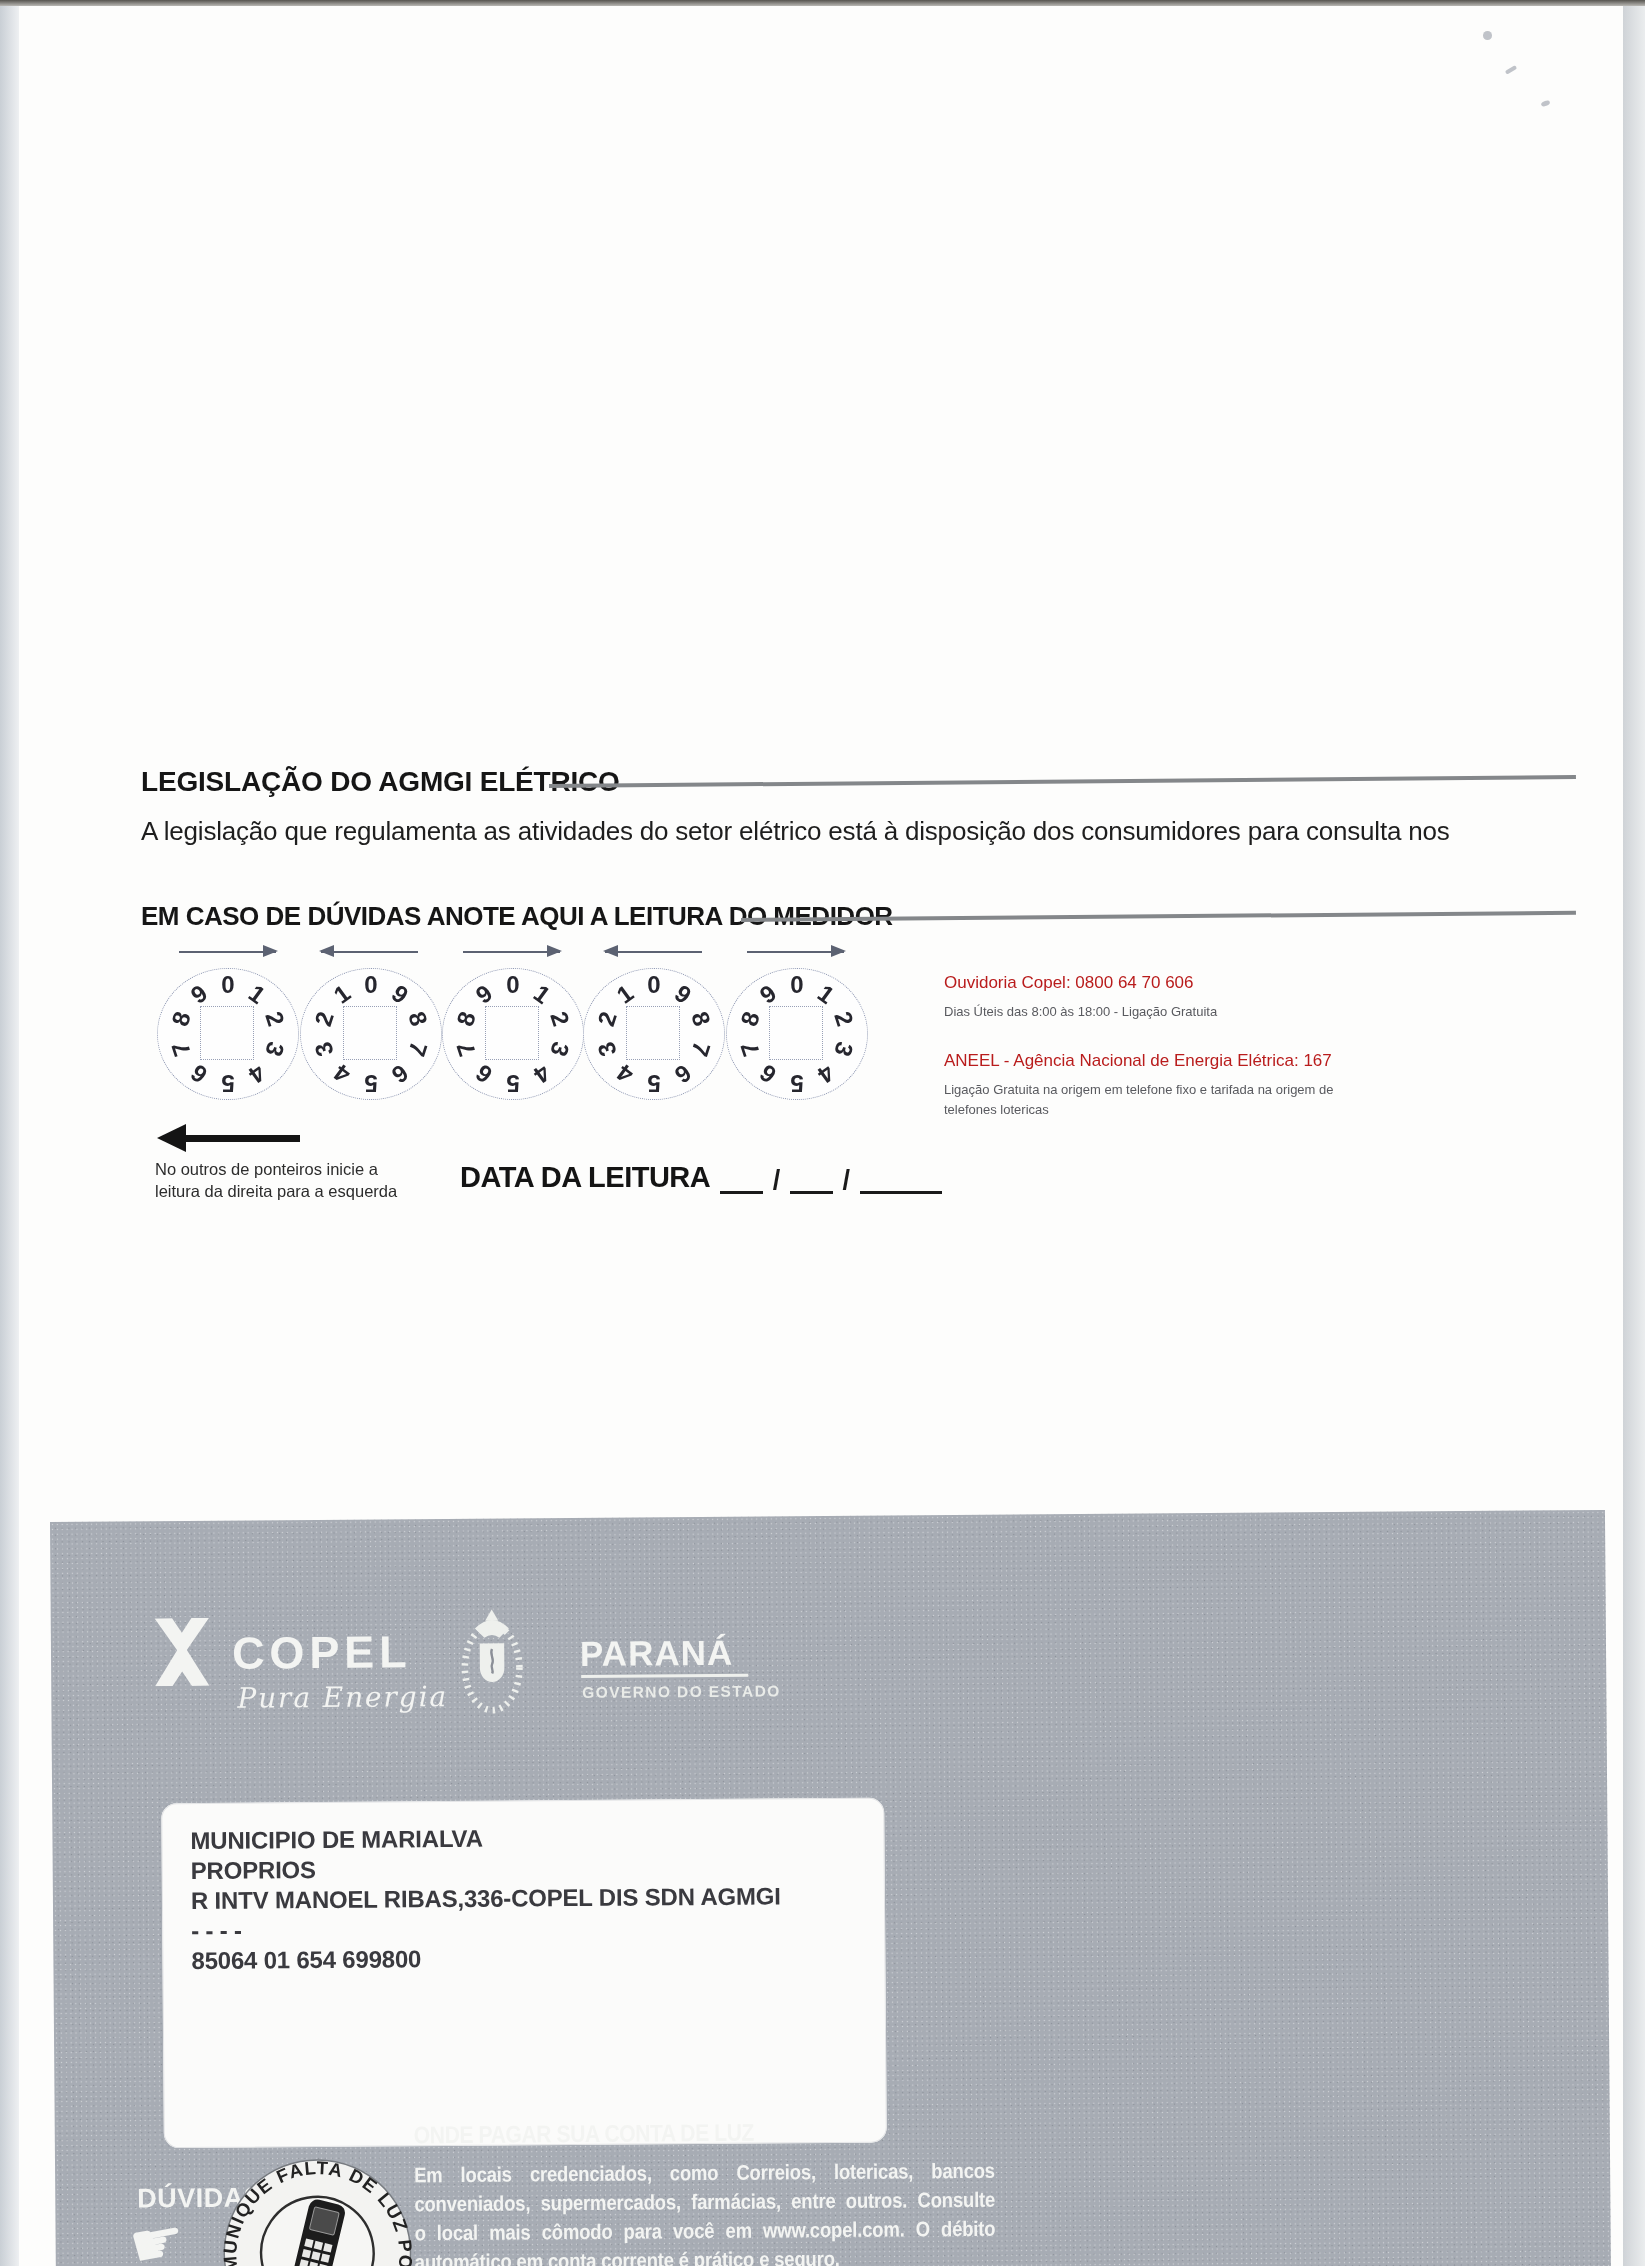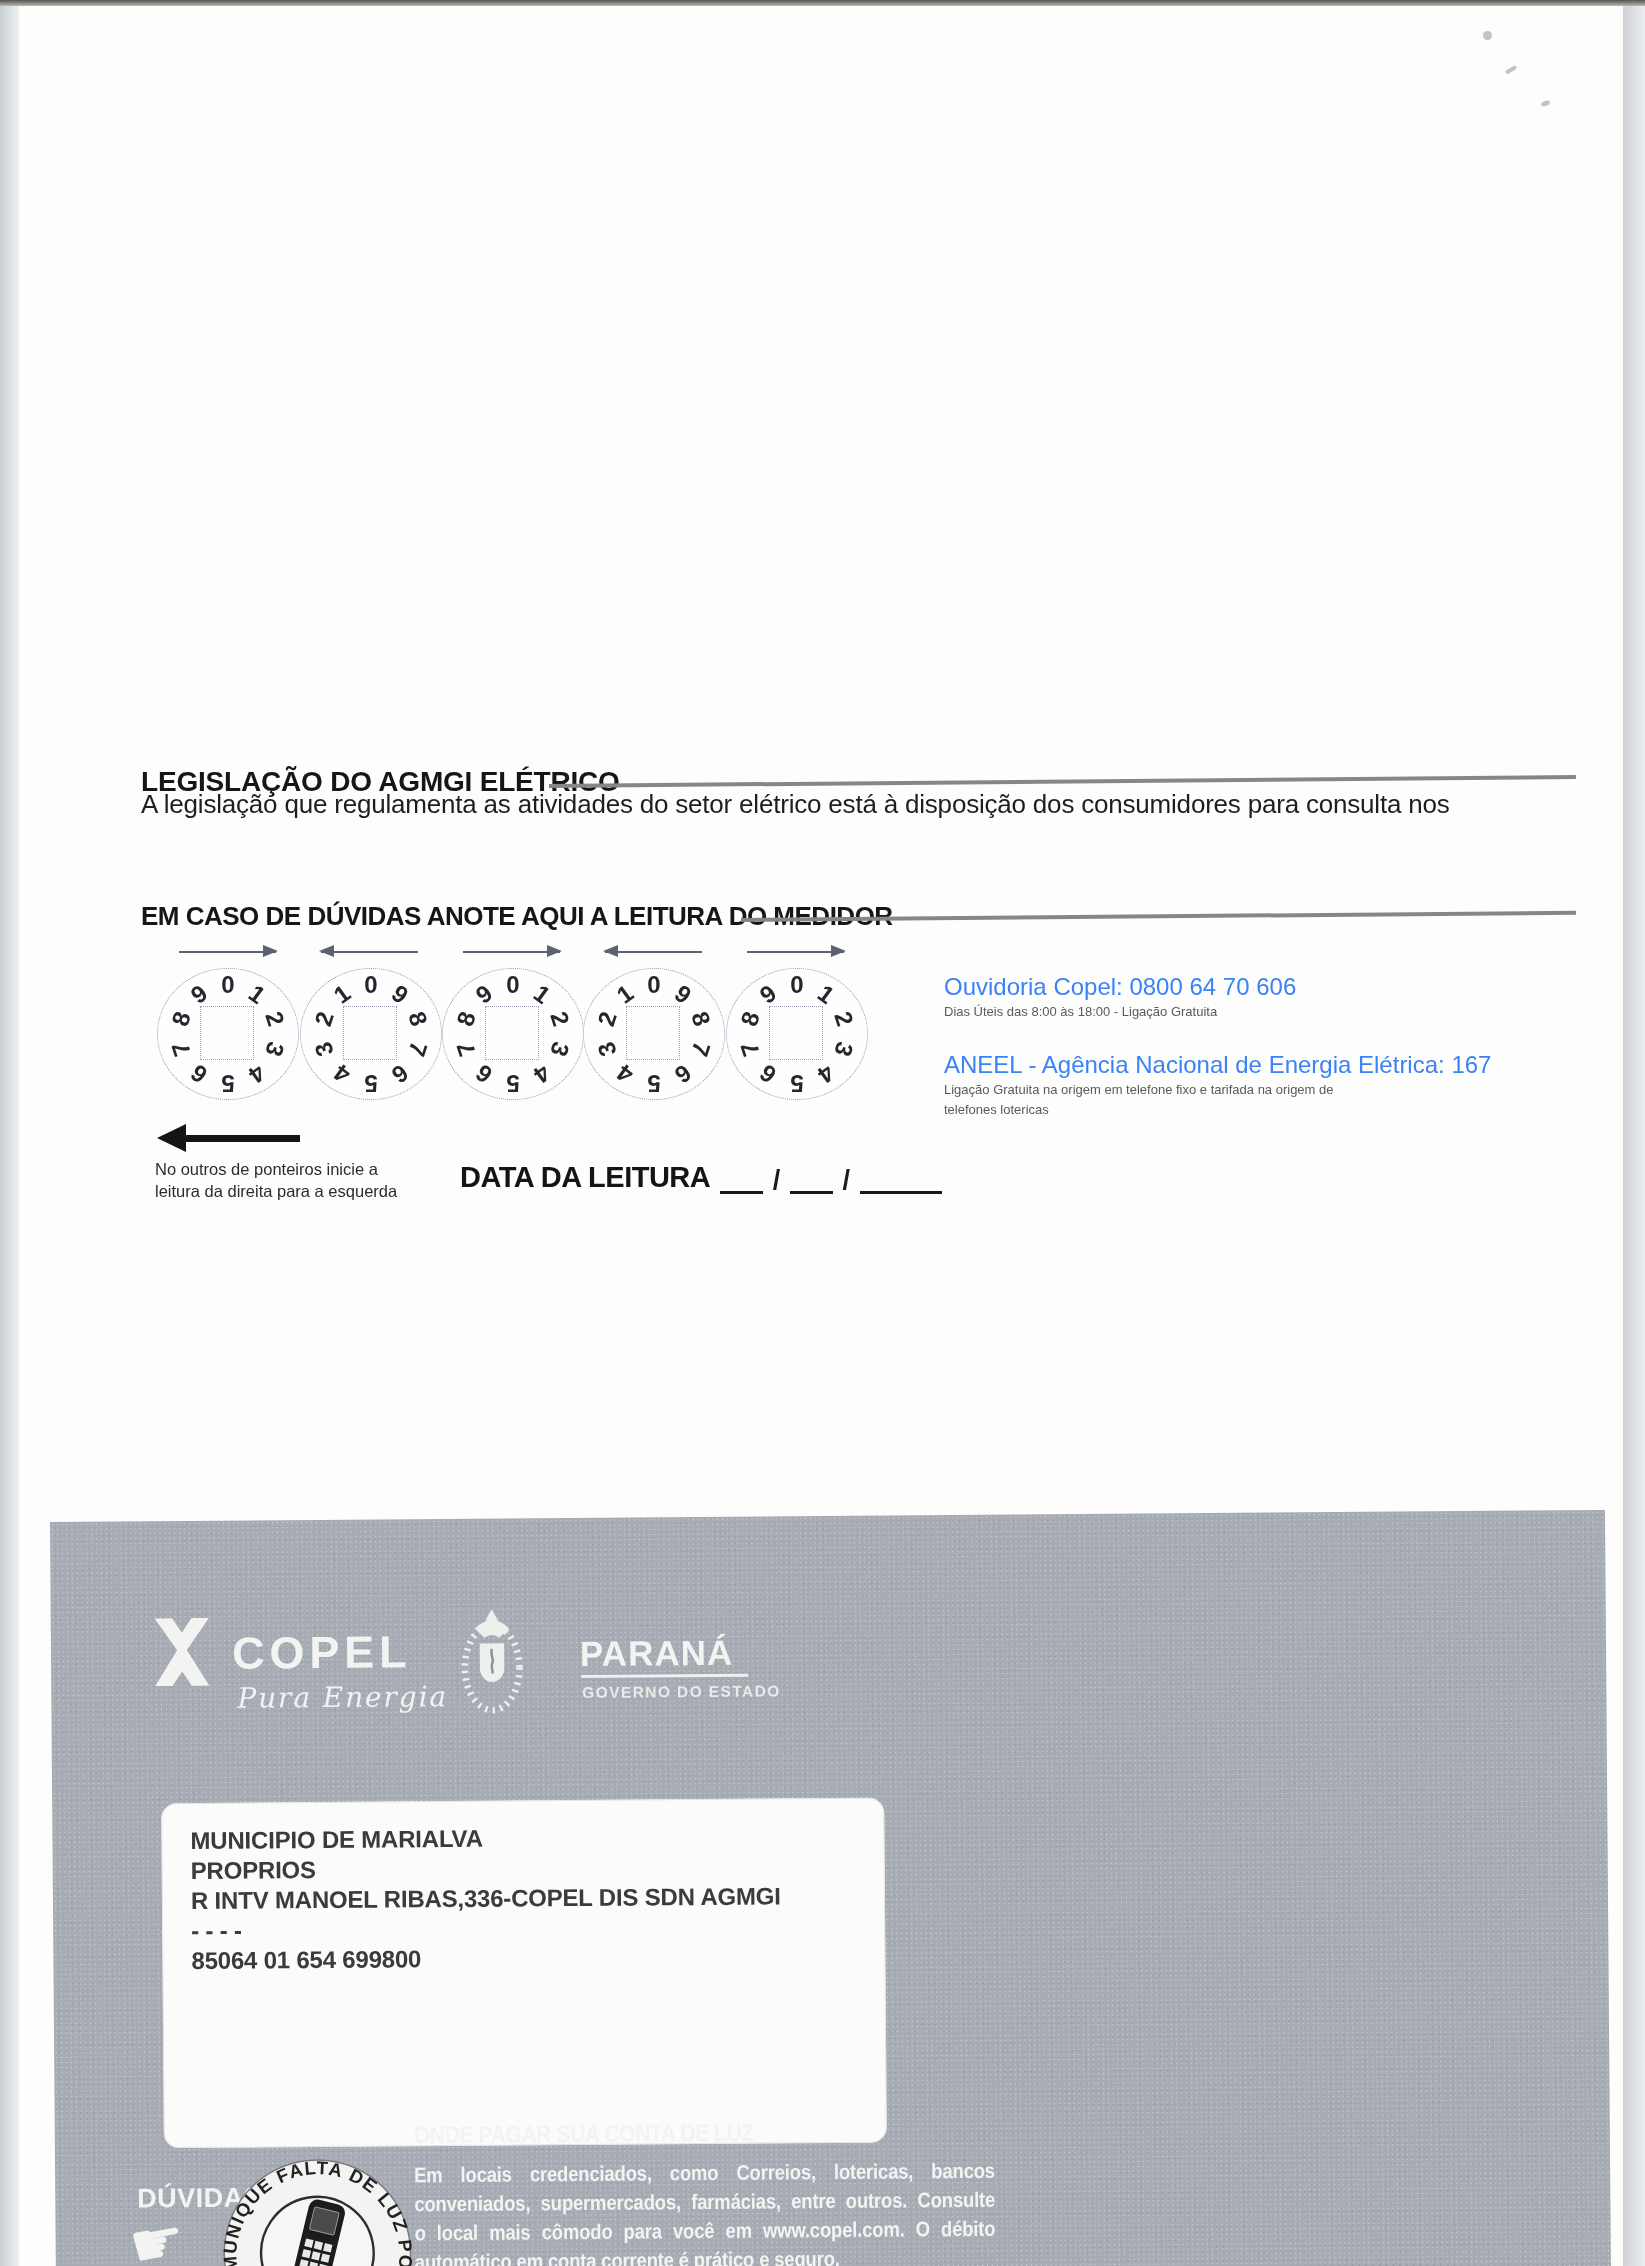--- a/index.html
+++ b/index.html
@@ -36,21 +36,21 @@
   .big-arrow .head{position:absolute;left:0;top:0;width:0;height:0;
     border-right:29px solid #141414;border-top:14.6px solid transparent;border-bottom:14.6px solid transparent;}
 
   .note{font-size:16.5px;line-height:22px;color:#2d2d2d;}
   .date-row{display:flex;align-items:flex-end;gap:9.7px;margin-left:36px;}
   .date-label{font-weight:bold;font-size:29px;color:#141414;letter-spacing:-0.5px;}
   .blank{display:inline-block;border-bottom:3.4px solid #1a1a1a;height:23px;}
   .b1,.b2{width:43px;} .b3{width:82px;}
   .slash{font-weight:bold;font-size:27px;color:#1a1a1a;line-height:27px;}
 
-  .c-title{font-size:24px;color:#3b82f6;}
+  .c-title{font-size:17px;color:#b91c1c;}
   .c-sub{font-size:13px;color:#595a5f;line-height:20.4px;}
 
   
   .band{left:53px;top:1516px;width:1555px;height:776px;
     background-color:#a7acb4;
     background-image:radial-gradient(rgba(255,255,255,.45) 0.8px,transparent 1px),
                      radial-gradient(rgba(80,86,96,.30) 0.8px,transparent 1px);
     background-size:4.9px 4.9px,6.8px 6.8px;background-position:0 0,1.9px 2.9px;
     transform:rotate(-.45deg);transform-origin:50% 50%;}
   .wtxt{color:#f3f4f2;}
@@ -79,21 +79,21 @@
 
 <div class="abs edge-left"></div>
 <div class="abs edge-right"></div>
 <div class="abs edge-top"></div>
 <div class="abs speck" style="left:1483px;top:31px;width:8.7px;height:8.7px"></div>
 <div class="abs speck" style="left:1505px;top:68px;width:11.6px;height:3.9px;border-radius:1.9px;transform:rotate(-30deg)"></div>
 <div class="abs speck" style="left:1541px;top:101px;width:8.7px;height:4.9px;transform:rotate(-20deg)"></div>
 
 <div class="abs h1" style="left:141px;top:766px">LEGISLAÇÃO DO AGMGI ELÉTRICO</div>
 <div class="abs rule" style="left:549px;top:784px;width:1027px"></div>
-<div class="abs para" style="left:141px;top:785px">
+<div class="abs para" style="left:141px;top:812px">
   <div>A legislação que regulamenta as atividades do setor elétrico está à disposição dos consumidores para consulta nos</div>
 </div>
 
 <div class="abs h2" style="left:141px;top:901px">EM CASO DE DÚVIDAS ANOTE AQUI A LEITURA DO MEDIDOR</div>
 <div class="abs rule" style="left:741px;top:918px;width:835px"></div>
 
 <div class="abs" id="arrow-row" style="left:0;top:945px;width:1646px;height:13.6px">
     <div class="dial-arrow right" style="left: 179px; top: 5.8px;"></div>
     <div class="dial-arrow left" style="left: 321px; top: 5.8px;"></div>
     <div class="dial-arrow right" style="left: 463px; top: 5.8px;"></div>

